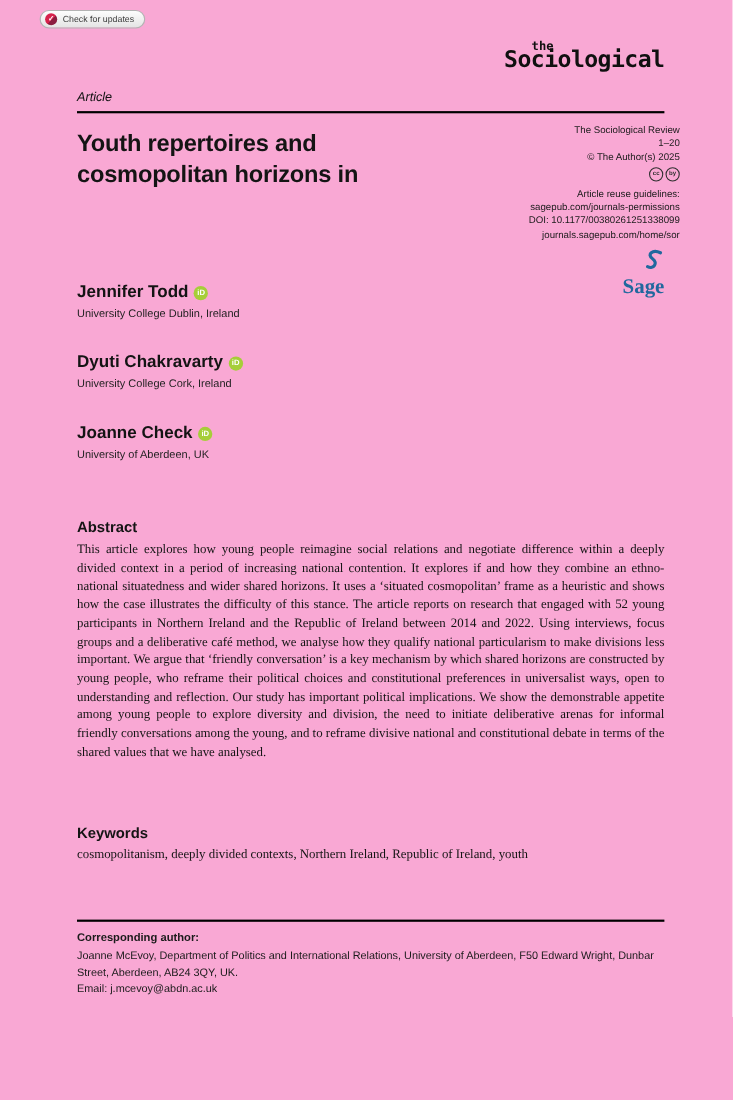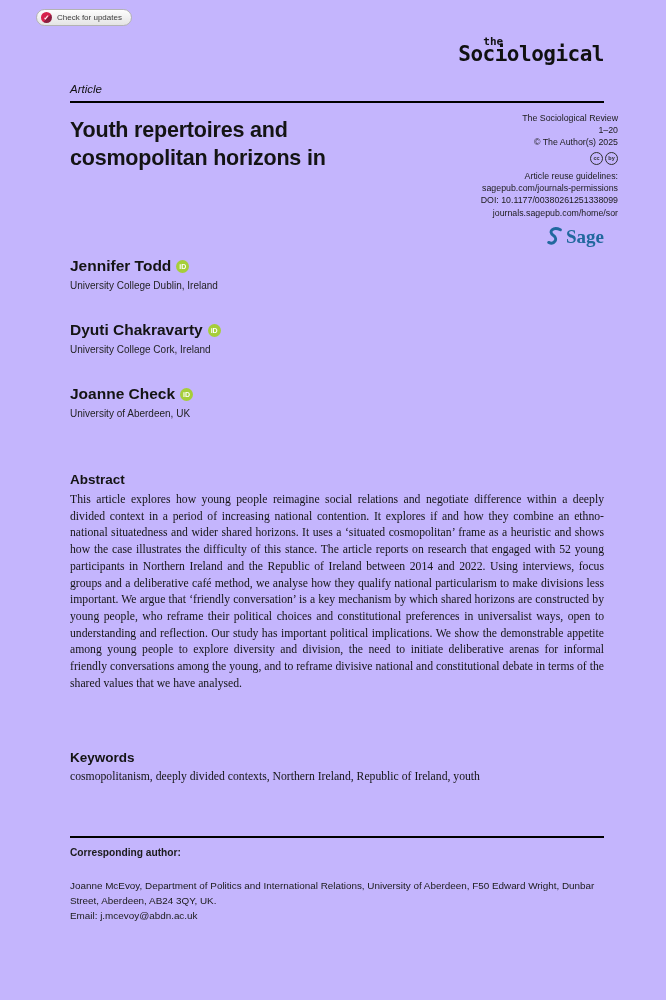--- a/index.html
+++ b/index.html
@@ -1,16 +1,16 @@
 <!DOCTYPE html>
 <html><head>
 <meta charset="utf-8">
 <style>
   html,body{margin:0;padding:0;background:#ffffff;}
-  .page{position:relative;width:666px;height:1000px;background:#c4b5fd;margin:0 auto;
+  .page{position:relative;width:666px;height:1000px;background:#f9a8d4;margin:0 auto;
         font-family:"Liberation Sans",sans-serif;color:#1b1b1b;overflow:hidden;}
 
   
   .badge{position:absolute;left:36px;top:9px;display:flex;align-items:center;gap:5px;
          padding:2px 9px 2px 4px;border:1px solid #b3b3b3;border-radius:9px;
          background:linear-gradient(#fdfdfd,#e4e4e4);font-size:8px;color:#3c3c3c;cursor:pointer;}
   .crossmark{width:11px;height:11px;border-radius:50%;
              background:linear-gradient(135deg,#d6224c 55%,#8c1d40 55%);
              color:#fff;font-size:7px;line-height:11px;text-align:center;font-weight:bold;}
 
@@ -29,41 +29,41 @@
 
   
   .meta{position:absolute;top:112px;right:48px;text-align:right;font-size:8.8px;
         line-height:12.1px;color:#1b1b1b;}
   .meta .link{color:#1b1b1b;text-decoration:none;}
   .cc-wrap{display:flex;justify-content:flex-end;margin:4px 0 5px;}
   .cc-circle{width:11px;height:11px;border:1.2px solid #2f2f2f;border-radius:50%;
              font-size:5.5px;line-height:11px;text-align:center;color:#2f2f2f;
              font-weight:bold;margin-left:2px;text-transform:lowercase;}
 
-  .sage{position:absolute;top:226px;right:62px;display:flex;align-items:flex-end;gap:2px;}
+  .sage{position:absolute;top:226px;right:62px;display:flex;align-items:flex-end;gap:2px;flex-direction:column;}
   .sage-word{font-family:"Liberation Serif",serif;font-weight:bold;font-size:19px;color:#21689e;}
 
   
   .author{position:absolute;left:70px;}
   .author-name{font-size:15.5px;font-weight:bold;display:flex;align-items:center;gap:5px;color:#141414;}
   .orcid{width:13px;height:13px;border-radius:50%;background:#a6ce39;color:#fff;
          font-size:7px;font-weight:bold;line-height:13px;text-align:center;cursor:pointer;}
   .author-aff{font-size:10px;margin-top:5px;color:#1f1f1f;}
 
   .abstract-heading{position:absolute;left:70px;top:472px;font-size:13.5px;font-weight:bold;color:#141414;}
   .abstract-body{position:absolute;left:70px;top:492px;width:534px;
                  font-family:"Liberation Serif",serif;font-size:11.7px;line-height:16.7px;
                  text-align:justify;color:#151515;}
 
   .keywords-heading{position:absolute;left:70px;top:750px;font-size:13.5px;font-weight:bold;color:#141414;}
   .keywords-body{position:absolute;left:70px;top:770px;width:534px;
                  font-family:"Liberation Serif",serif;font-size:11.7px;color:#151515;}
 
   .footer{position:absolute;left:70px;top:845px;width:534px;font-size:9.9px;line-height:15px;color:#1b1b1b;}
-  .footer-heading{font-weight:bold;font-size:10.2px;margin-bottom:18px;}
+  .footer-heading{font-weight:bold;font-size:10.2px;margin-bottom:2px;}
 </style>
 </head>
 <body>
 
 <div class="page">
 
   <div class="badge">
     <span class="crossmark">✓</span>
     <span>Check for updates</span>
   </div>

